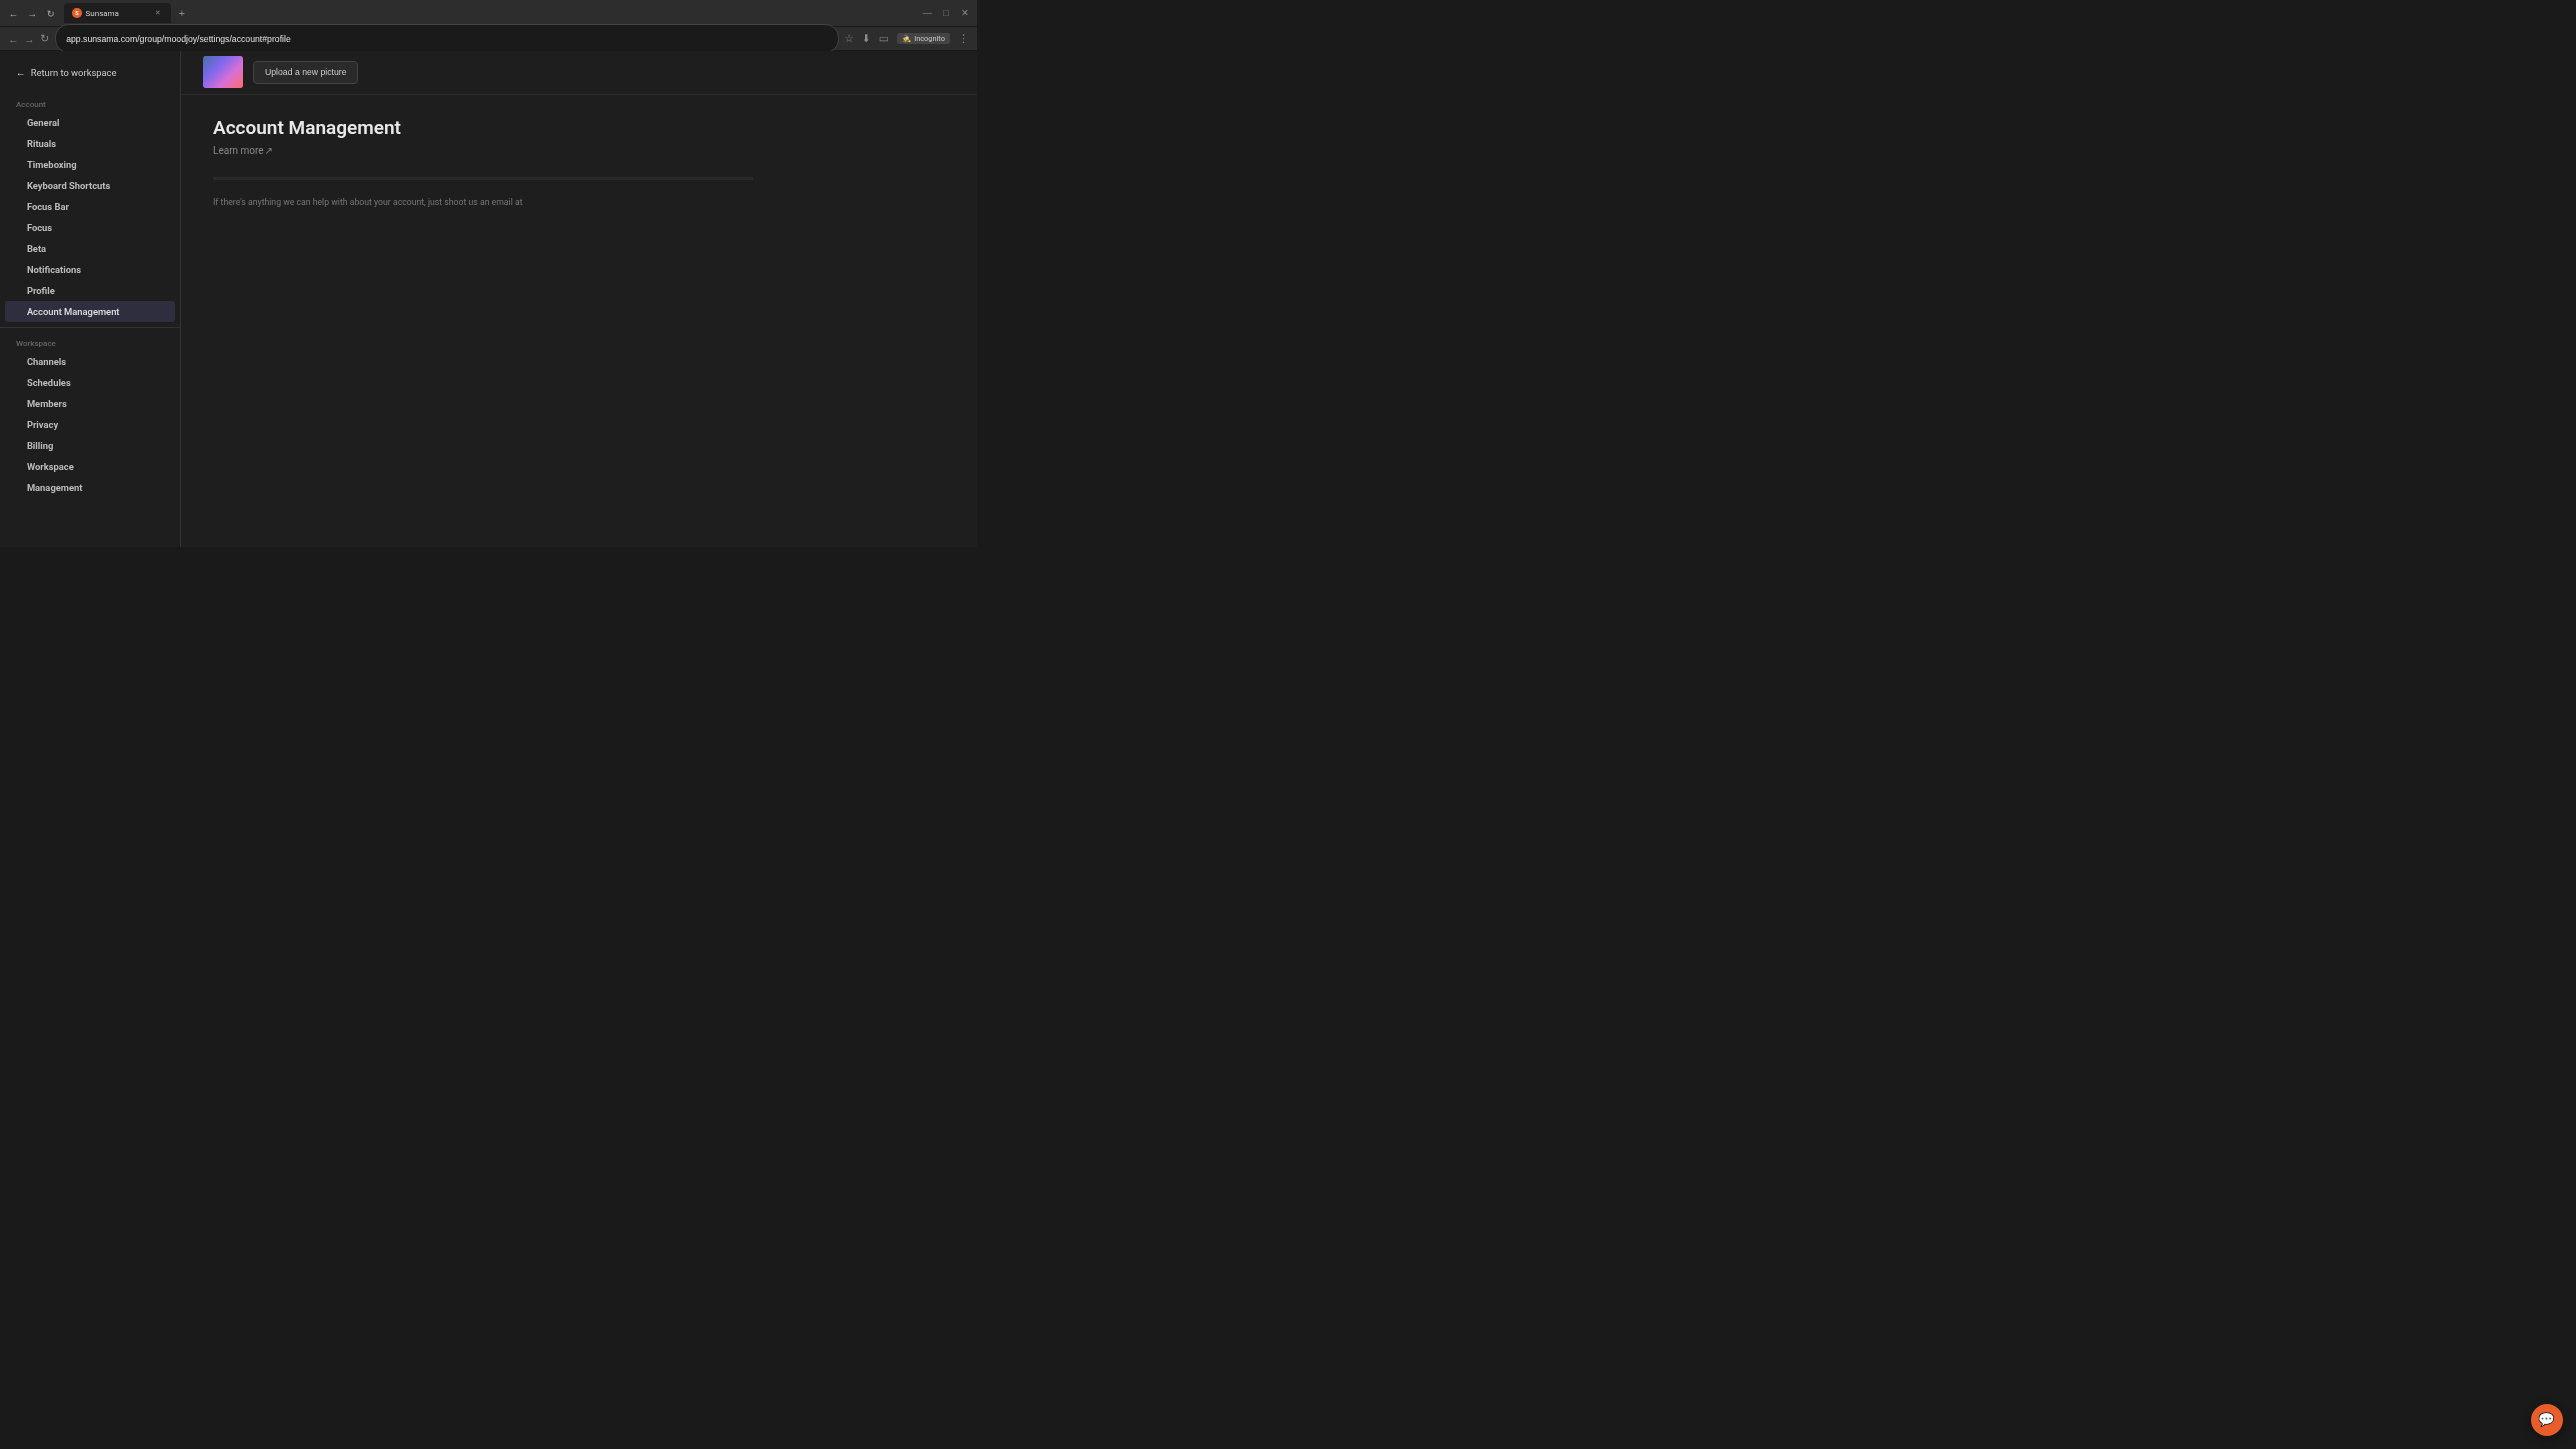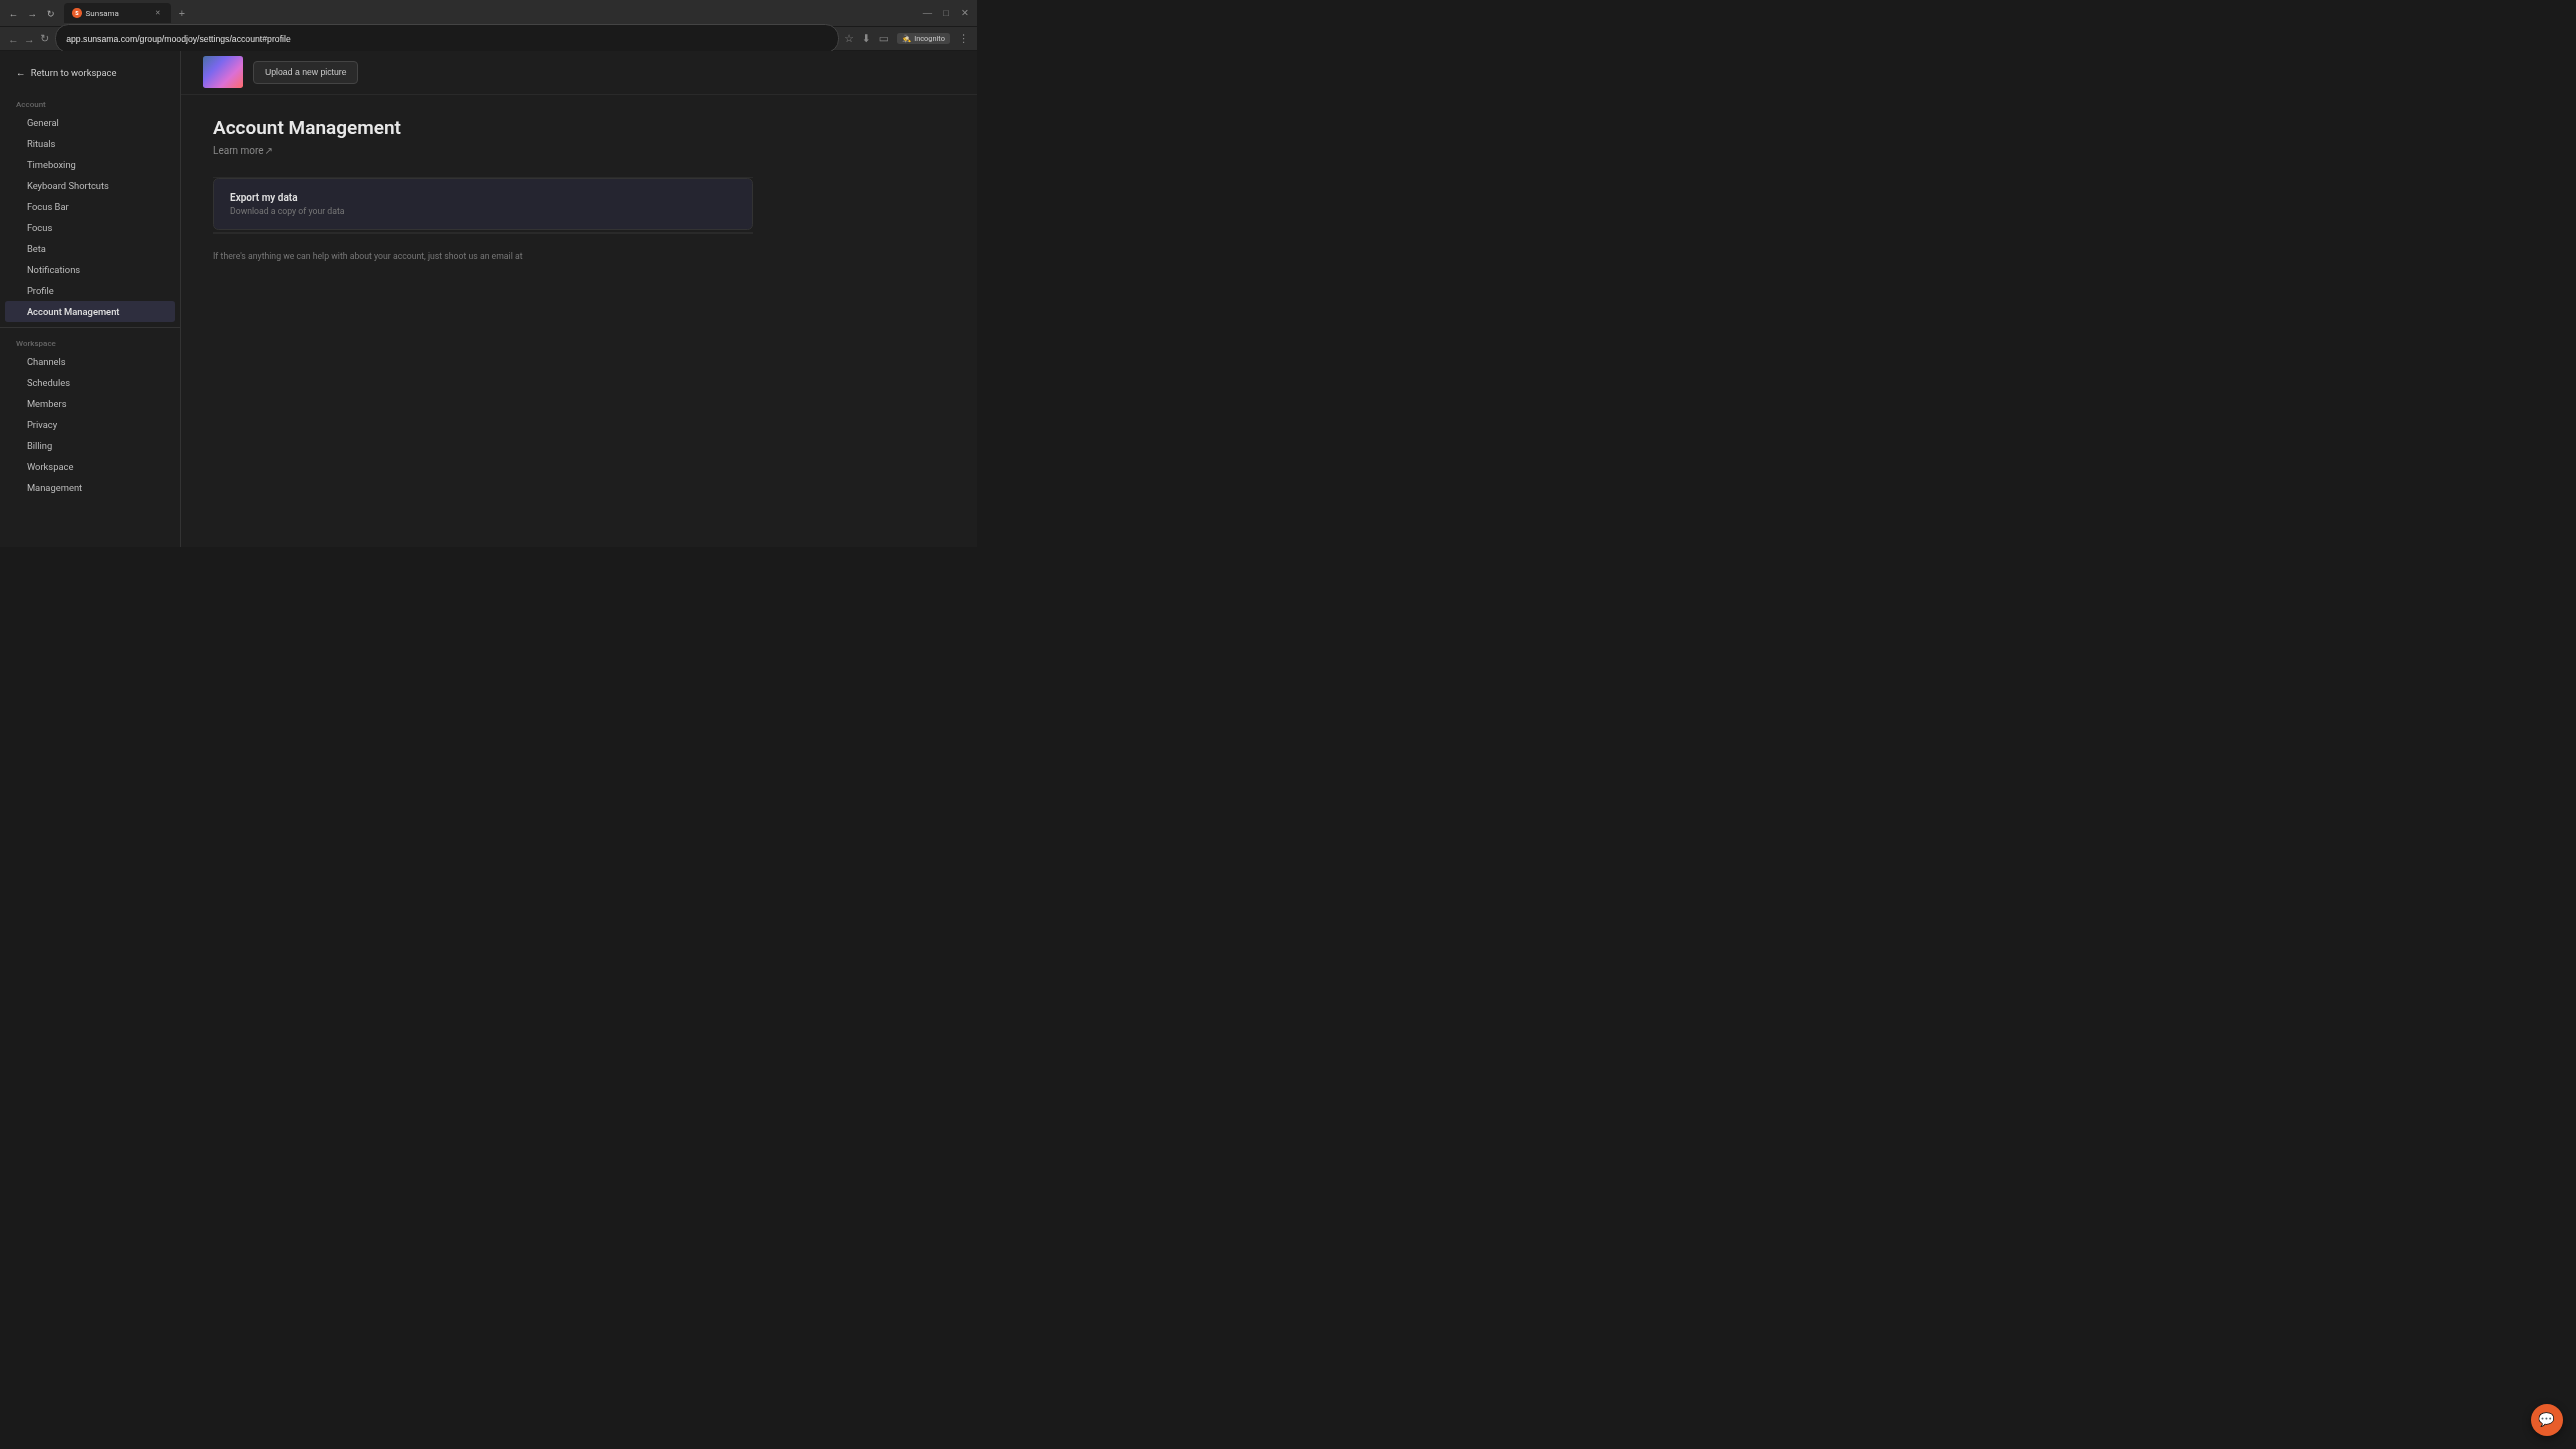--- a/index.html
+++ b/index.html
@@ -227,20 +227,21 @@
 
     .sidebar-item {
       padding: 4.7px 16px 4.7px 21.5px;
       font-size: 9.4px;
       color: #bbb;
       cursor: pointer;
       border-radius: 2.7px;
       margin: 0.7px 5.4px;
       display: flex;
       align-items: center;
+      font-weight: bold;
     }
 
     .sidebar-item.active {
       background: #2e2e3e;
       color: #e0e0e0;
       font-weight: 500;
     }
 
     .sidebar-divider {
       height: 0.7px;
@@ -497,24 +498,20 @@
       <h1 class="page-title">Account Management</h1>
 
       <a class="learn-more-link">
         <span>Learn more</span>
         <span>↗</span>
       </a>
 
 
       <div class="divider-line"></div>
 
-      <div class="section-card highlighted">
-        <div class="section-title">Export my data</div>
-        <div class="section-desc">Download a copy of your data</div>
-      </div>
 
       <div class="divider-line"></div>
 
 
       <div class="divider-line"></div>
 
 
       <div class="divider-line"></div>
 
       <p class="help-text">If there's anything we can help with about your account, just shoot us an email at</p>

